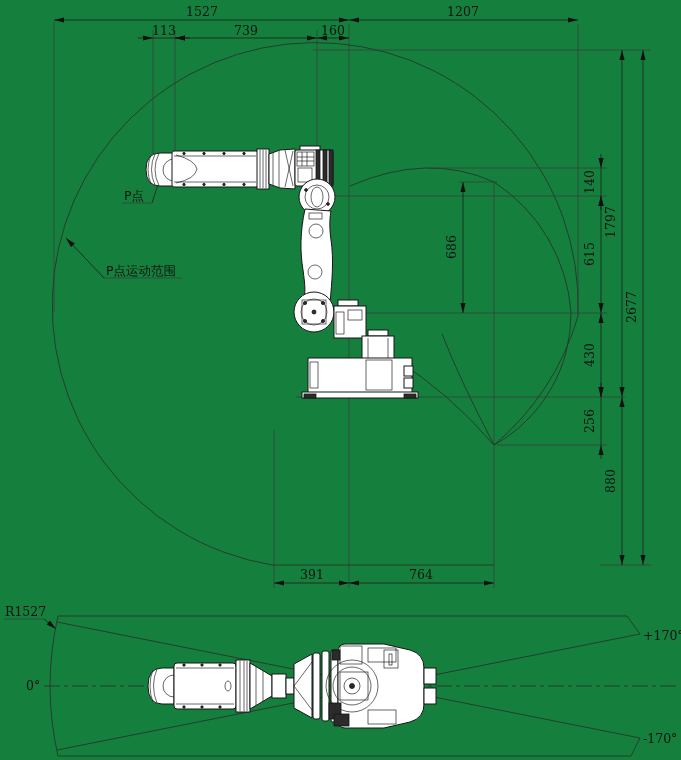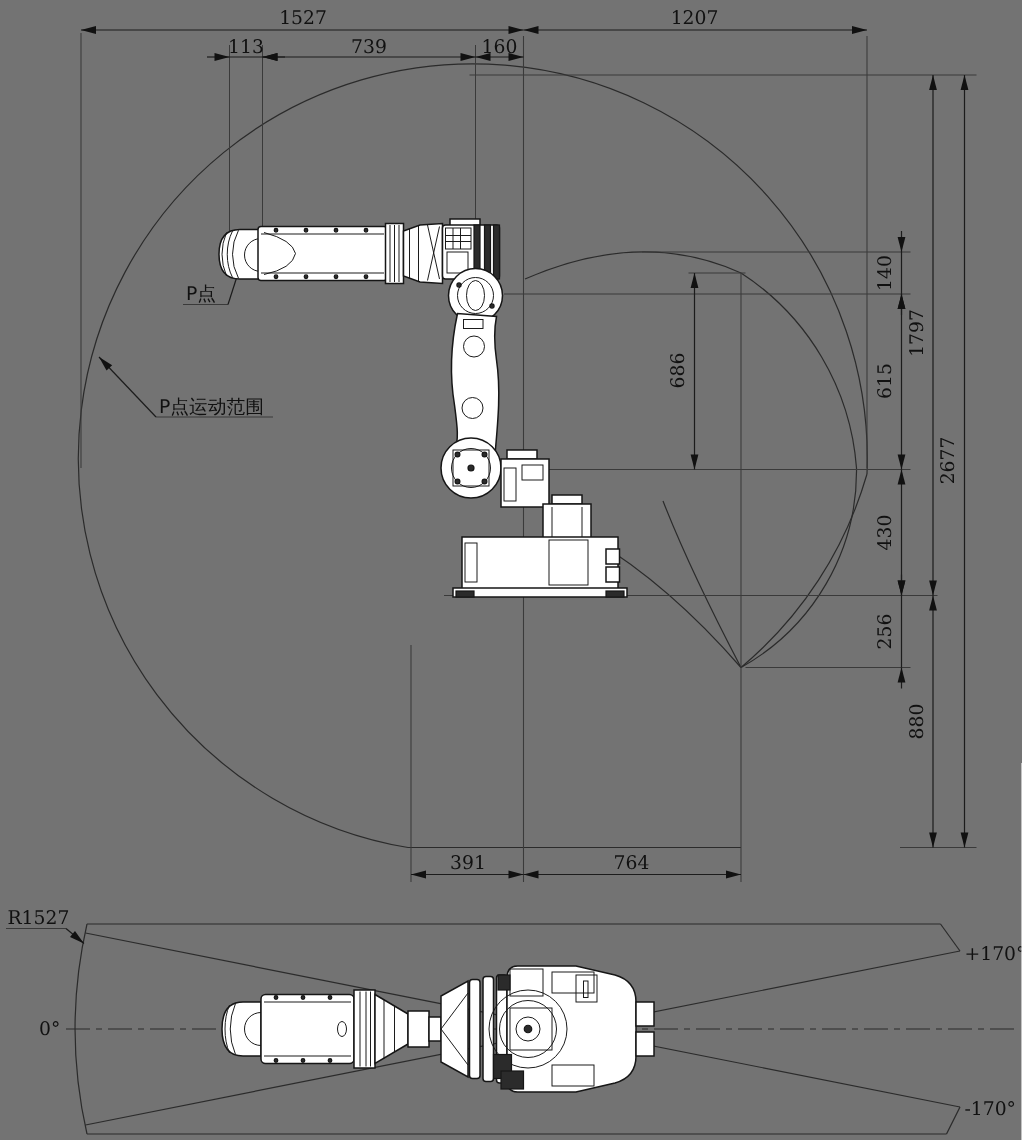--- a/index.html
+++ b/index.html
@@ -1,16 +1,16 @@
 <!DOCTYPE html>
 <html><head>
 <meta charset="utf-8">
 <style>
   html,body{margin:0;padding:0;background:#ffffff;}
-  .stage{position:relative;width:681px;height:760px;background:#737373;overflow:hidden;
+  .stage{position:relative;width:681px;height:760px;background:#15803d;overflow:hidden;
          font-family:"DejaVu Sans",sans-serif;}
   svg{position:absolute;left:0;top:0;}
   .env{stroke:#2b2b2b;stroke-width:0.8;fill:none;}
   .ext{stroke:#3a3a3a;stroke-width:0.7;fill:none;}
   .diml{stroke:#1c1c1c;stroke-width:0.8;fill:none;}
   .rob{stroke:#161616;stroke-width:1;fill:#ffffff;}
   .robt{stroke:#161616;stroke-width:0.65;fill:none;}
   .robf{stroke:#161616;stroke-width:0.8;fill:#2b2b2b;}
   .cl{stroke:#2b2b2b;stroke-width:0.8;fill:none;stroke-dasharray:16 4 4 4;}
   .dimtext{font-family:"DejaVu Serif","Liberation Serif",serif;font-size:12.5px;fill:#111;}

